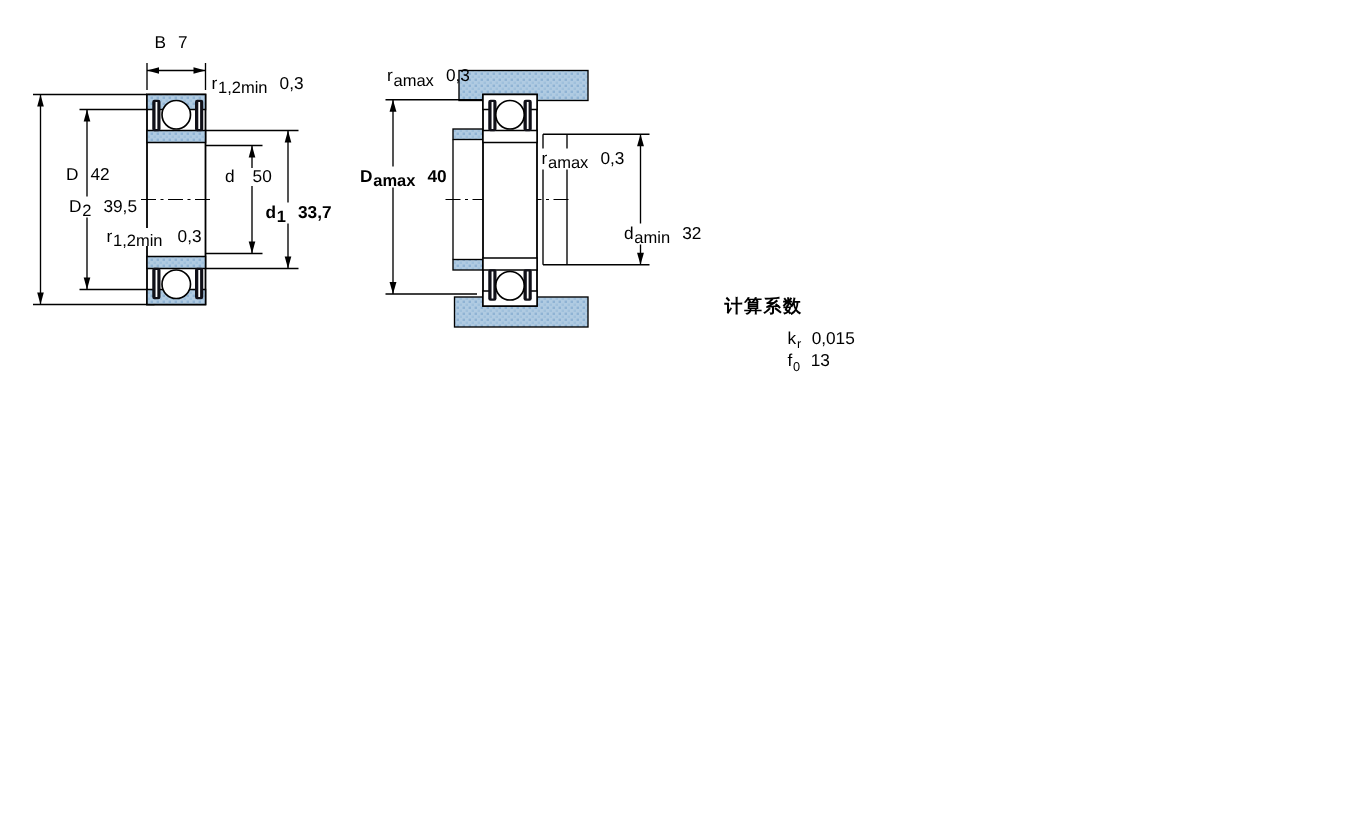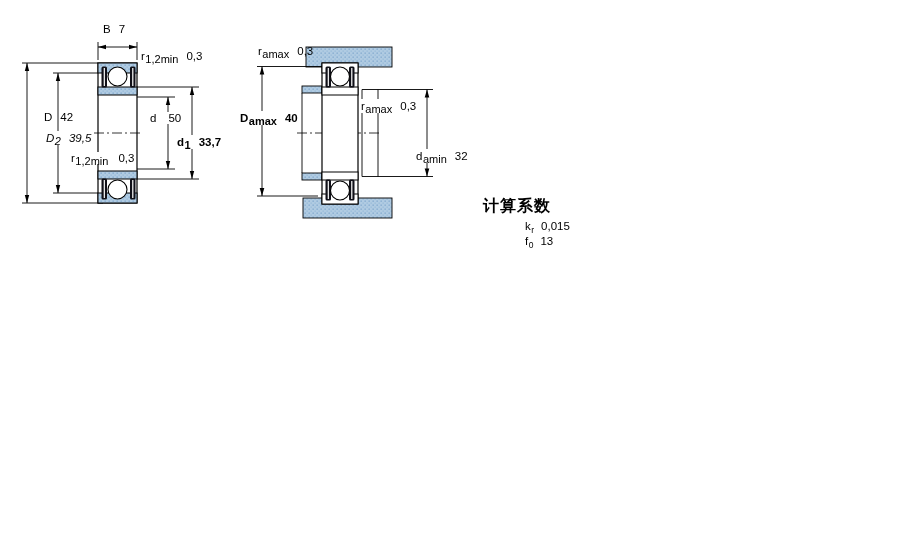--- a/index.html
+++ b/index.html
@@ -5,21 +5,21 @@
   html,body{margin:0;padding:0;background:#fff;}
   #canvas{
     position:relative;width:876px;height:560px;background:#fff;overflow:hidden;
     font-family:"Liberation Sans", sans-serif;color:#000;
   }
   #drawing{position:absolute;left:0;top:0;}
   .dim{position:absolute;white-space:nowrap;font-size:11.5px;line-height:14px;}
   .dim .sub{font-size:11px;position:relative;top:3px;margin-left:0.5px;}
   .dim .val{margin-left:8px;}
   .bgw{background:#fff;padding:0 2px;}
-  .factors-title{position:absolute;font-size:16px;font-weight:bold;letter-spacing:1px;white-space:nowrap;}
+  .factors-title{position:absolute;font-size:12px;font-weight:bold;letter-spacing:1px;white-space:nowrap;}
   .factor-row{position:absolute;white-space:nowrap;font-size:11.5px;line-height:14px;padding-left:47px;}
   .factor-row .sub{font-size:8.5px;position:relative;top:3px;margin-left:0.5px;}
   .factor-row .val{margin-left:7px;}
 </style>
 </head>
 <body>
 
 <div id="canvas">
 
   <svg id="drawing" width="900" height="560" viewBox="0 0 900 560">
@@ -157,21 +157,21 @@
   </div>
 
   <div class="dim" style="left:141px;top:49px;">
     <span>r</span><span class="sub">1,2min</span><span class="val">0,3</span>
   </div>
 
   <div class="dim" style="left:16px;top:110px;padding-left:28px;">
     <span>D</span><span class="val">42</span>
   </div>
 
-  <div class="dim bgw" style="left:44px;top:131px;font-style:italic;">
+  <div class="dim bgw" style="left:44px;top:131px;">
     <span>D</span><span class="sub">2</span><span class="val">39,5</span>
   </div>
 
   <div class="dim" style="left:148px;top:111px;">
     <span class="bgw">d</span><span class="val bgw">50</span>
   </div>
 
   <div class="dim bgw" style="left:175px;top:135px;font-weight:bold;">
     <span>d</span><span class="sub">1</span><span class="val">33,7</span>
   </div>

